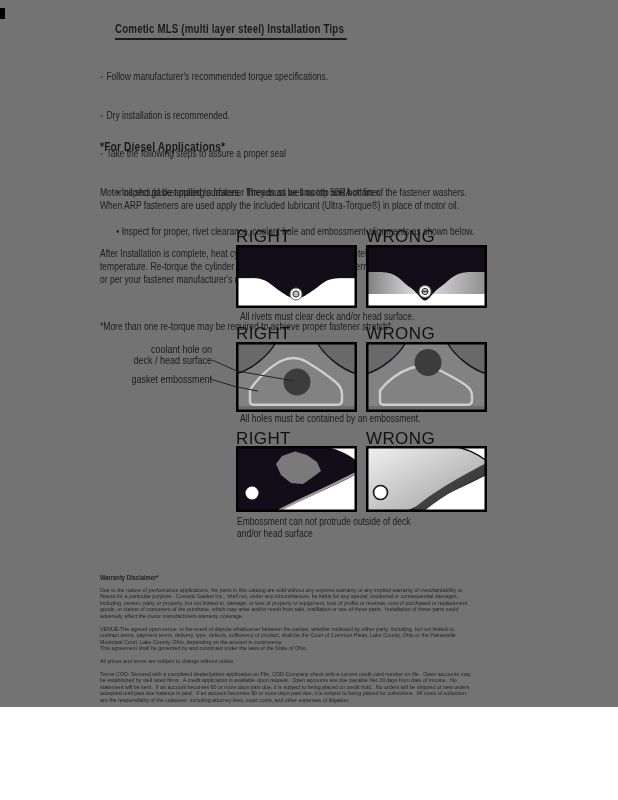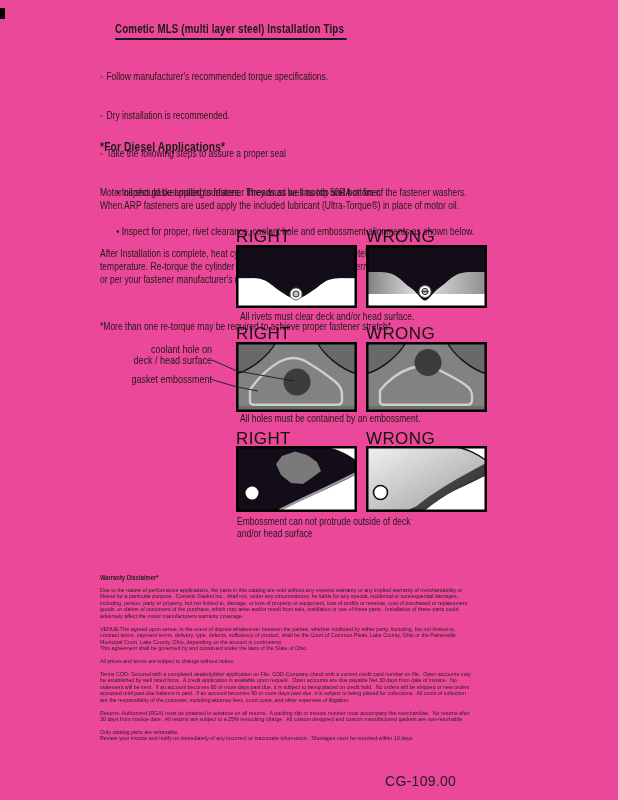--- a/index.html
+++ b/index.html
@@ -1,17 +1,17 @@
 <!DOCTYPE html>
 <html><head>
 <meta charset="utf-8">
 <style>
   html,body { margin:0; padding:0; background:#ffffff; }
   .page {
-    position:relative; width:618px; height:800px; background:#ec4899;
+    position:relative; width:618px; height:707px; background:#737373;
     font-family:"Liberation Sans", sans-serif; color:#1a1a1a; overflow:hidden;
   }
   .abs { position:absolute; }
   .cond { transform:scaleX(0.85); transform-origin:0 0; white-space:pre-wrap; }
   .corner-mark { left:0; top:8px; width:5px; height:11px; background:#000; }
 
   .title {
     left:115px; top:22px; font-size:12.5px; font-weight:bold; white-space:nowrap;
     border-bottom:2px solid #1a1a1a; padding:0 3px 2px 0;
     transform:scaleX(0.78); transform-origin:0 0; letter-spacing:0.2px;

